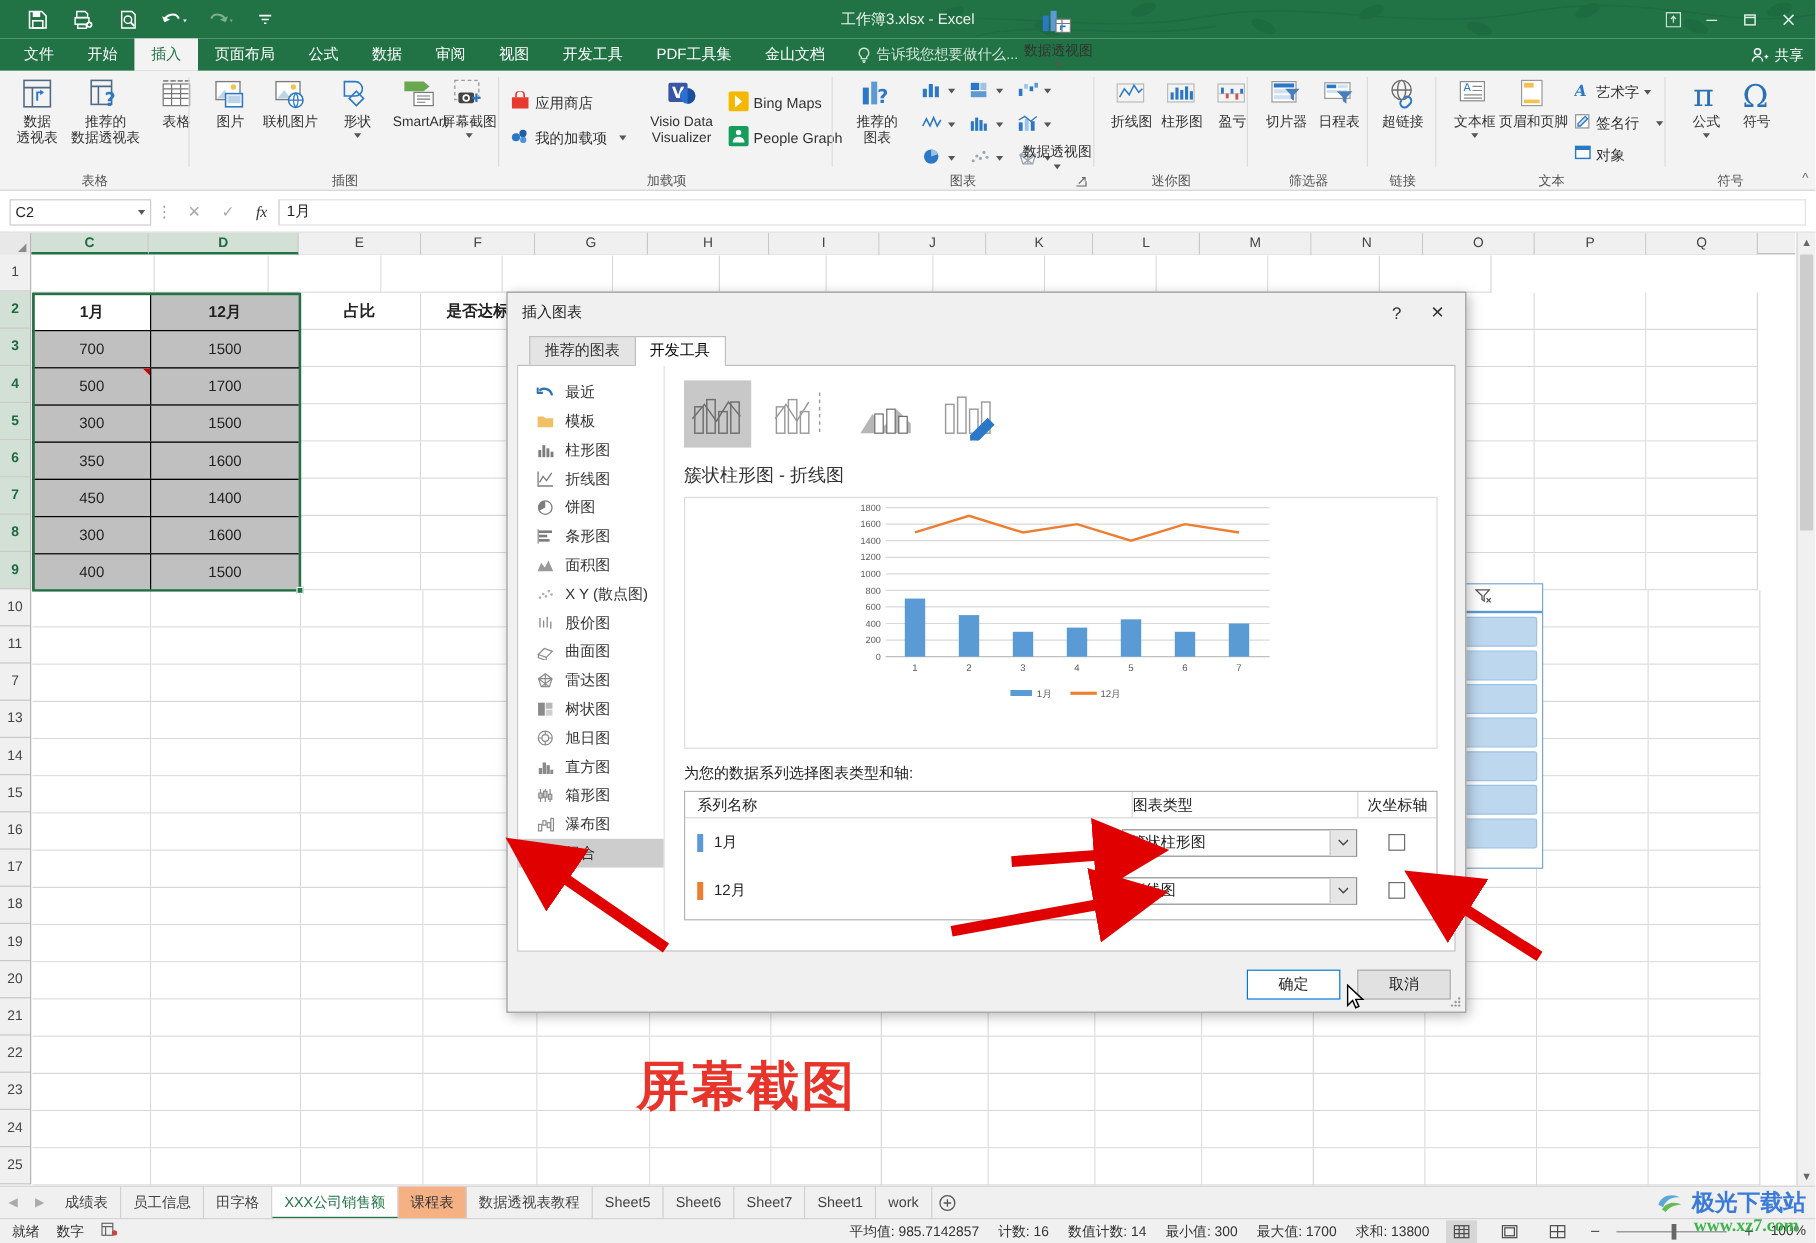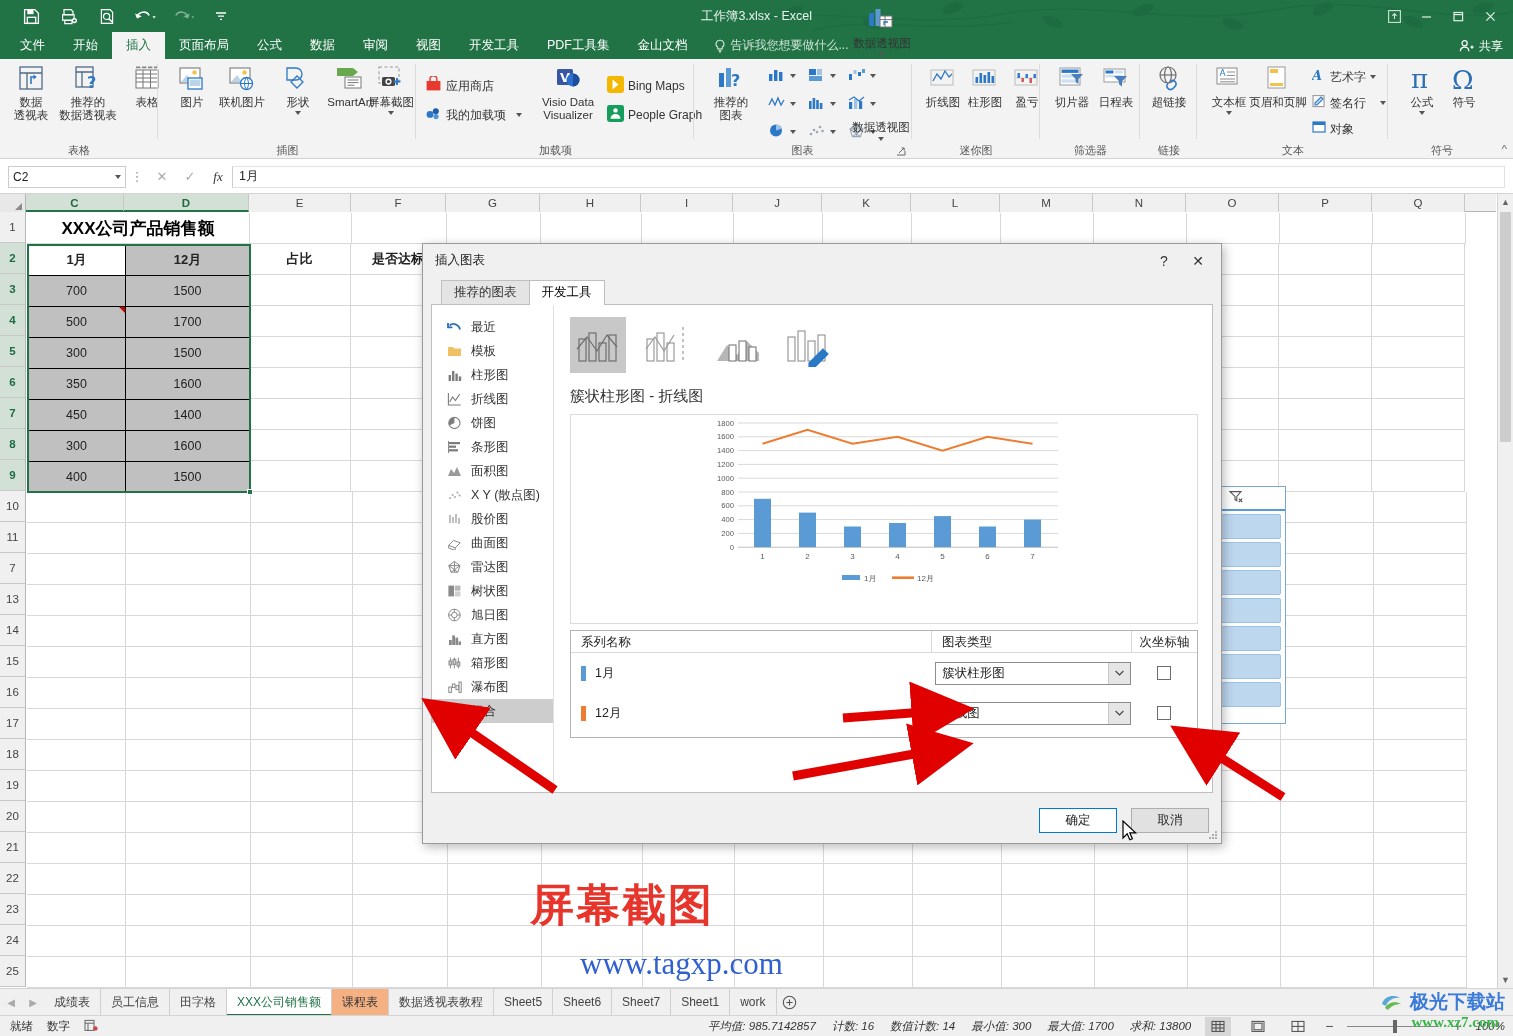--- a/index.html
+++ b/index.html
@@ -139,21 +139,21 @@
   .stab{ height:27px; line-height:27px; padding:0 10px; font-size:12px; color:#444; cursor:pointer;
          border-right:1px solid #d0d0d0; white-space:nowrap;}
   .stab.active{ background:#fff; color:#217346; border-bottom:2px solid #217346; font-weight:normal;}
   .stab.orange{ background:#f5b183; color:#333; }
   .addsheet{ width:26px;height:27px;display:flex;align-items:center;justify-content:center;cursor:pointer;}
 
   
   .statusbar{ position:absolute; left:0; bottom:0; width:1513px; height:21px; background:#f0f0f0;
               border-top:1px solid #d4d4d4; display:flex; align-items:center; font-size:11.5px; color:#333;}
   .sb-left{ display:flex; align-items:center; gap:14px; padding-left:10px;}
-  .sb-right{ margin-left:auto; display:flex; align-items:center; gap:14px; padding-right:8px;font-style:italic;}
+  .sb-right{ margin-left:auto; display:flex; align-items:center; gap:14px; padding-right:8px;}
   .sb-stats{ display:flex; gap:16px; }
   .viewbtn{ width:26px;height:19px;display:flex;align-items:center;justify-content:center;cursor:pointer;color:#555;}
   .viewbtn.on{ background:#d6d6d6; }
   .zoomsl{ width:92px; height:19px; position:relative; cursor:pointer;}
   .zoomsl .track{position:absolute;left:0;right:0;top:9px;height:1px;background:#888;}
   .zoomsl .knob{position:absolute;left:46px;top:3px;width:4px;height:13px;background:#666;}
 
   
   .dialog{ position:absolute; left:422px; top:243px; width:800px; height:601px;
            background:#f0f0f0; border:1px solid #9a9a9a; box-shadow:2px 3px 10px rgba(0,0,0,.28); }
@@ -178,21 +178,21 @@
   .variants{ display:flex; gap:14px; height:56px; align-items:flex-start;}
   .variant{ width:56px; height:56px; display:flex; align-items:center; justify-content:center; cursor:pointer;}
   .variant.sel{ background:#c8c8c8; }
   .vname{ margin-top:14px; font-size:15px; color:#333;}
   .preview{ margin-top:8px; height:210px; border:1px solid #dcdcdc; background:#fff; position:relative;}
   .pv-title{ text-align:center; font-size:12px; color:#595959; padding-top:8px;}
   .seltext{ margin-top:12px; font-size:12.5px; color:#222;}
   .sertable{ margin-top:6px; border:1px solid #b5b5b5; background:#fff; height:108px; position:relative;}
   .serhdr{ display:flex; height:22px; border-bottom:1px solid #d8d8d8; font-size:12.5px; color:#222;}
   .serhdr .c1{ width:360px; padding-left:10px; line-height:22px;}
-  .serhdr .c2{ flex:1; padding-left:10px; line-height:22px; border-left:1px solid #d8d8d8;}
+  .serhdr .c2{ flex:1; line-height:22px; border-left:1px solid #d8d8d8;margin-left:12px;}
   .serhdr .c3{ width:66px; text-align:center; line-height:22px; border-left:1px solid #d8d8d8;}
   .serrow{ display:flex; height:40px; align-items:center; font-size:12.5px;}
   .serrow .c1{ width:360px; padding-left:10px; display:flex; align-items:center; gap:9px;}
   .swatch{ width:5px; height:15px; }
   .serrow .c2{ flex:1; padding-left:6px; }
   .combo{ width:196px; height:23px; border:1px solid #8d8d8d; background:#fff; display:flex; align-items:center;
           font-size:12.5px; padding-left:6px; cursor:pointer;}
   .combo .arrow{ margin-left:auto; width:22px; height:21px; background:#e6e6e6; border-left:1px solid #c7c7c7;
                  display:flex; align-items:center; justify-content:center;}
   .serrow .c3{ width:66px; display:flex; align-items:center; justify-content:center;}
@@ -829,21 +829,20 @@
     <div class="rh">21</div>
     <div class="rh">22</div>
     <div class="rh">23</div>
     <div class="rh">24</div>
     <div class="rh">25</div>
   </div>
 
   <div class="cells">
 
     <div class="cellrow">
-      <div class="cell titlecell" style="width:223px">XXX公司产品销售额</div>
       <div class="cell" style="width:102px"></div>
       <div class="cell" style="width:95px"></div>
       <div class="cell" style="width:94px"></div>
       <div class="cell" style="width:101px"></div>
       <div class="cell" style="width:92px"></div>
       <div class="cell" style="width:89px"></div>
       <div class="cell" style="width:89px"></div>
       <div class="cell" style="width:89px"></div>
       <div class="cell" style="width:93px"></div>
       <div class="cell" style="width:93px"></div>
@@ -1288,21 +1287,20 @@
     <div class="sitem"></div>
     <div class="sitem"></div>
     <div class="sitem"></div>
     <div class="sitem"></div>
     <div class="sitem"></div>
     <div class="sitem"></div>
     <div class="sitem"></div>
   </div>
 
   <div class="wm-cn" style="position:absolute;left:530px;top:682px;">屏幕截图</div>
-  <div class="wm-url" style="position:absolute;left:580px;top:752px;">www.tagxp.com</div>
 </div>
 
 <div class="vsb">
   <div class="up">▲</div>
   <div class="thumb"></div>
   <div class="dn" style="position:absolute;bottom:0;left:0;right:0;">▼</div>
 </div>
 <div class="hsb">
   <div class="thumb"></div>
 </div>
@@ -1662,20 +1660,21 @@
             </g>
             <g>
               <rect x="146" y="160" width="18" height="5" fill="#5b9bd5"></rect>
               <text x="168" y="165.6" font-size="8" fill="#595959" font-family="Liberation Sans">1月</text>
               <rect x="196" y="161.4" width="22" height="2.6" fill="#ed7d31"></rect>
               <text x="221" y="165.6" font-size="8" fill="#595959" font-family="Liberation Sans">12月</text>
             </g>
           </svg>
         </div>
 
+        <div class="seltext">为您的数据系列选择图表类型和轴:</div>
 
         <div class="sertable">
           <div class="serhdr">
             <div class="c1">系列名称</div>
             <div class="c2">图表类型</div>
             <div class="c3">次坐标轴</div>
           </div>
           <div class="serrow">
             <div class="c1">
               <span class="swatch" style="background:#5b9bd5"></span>

